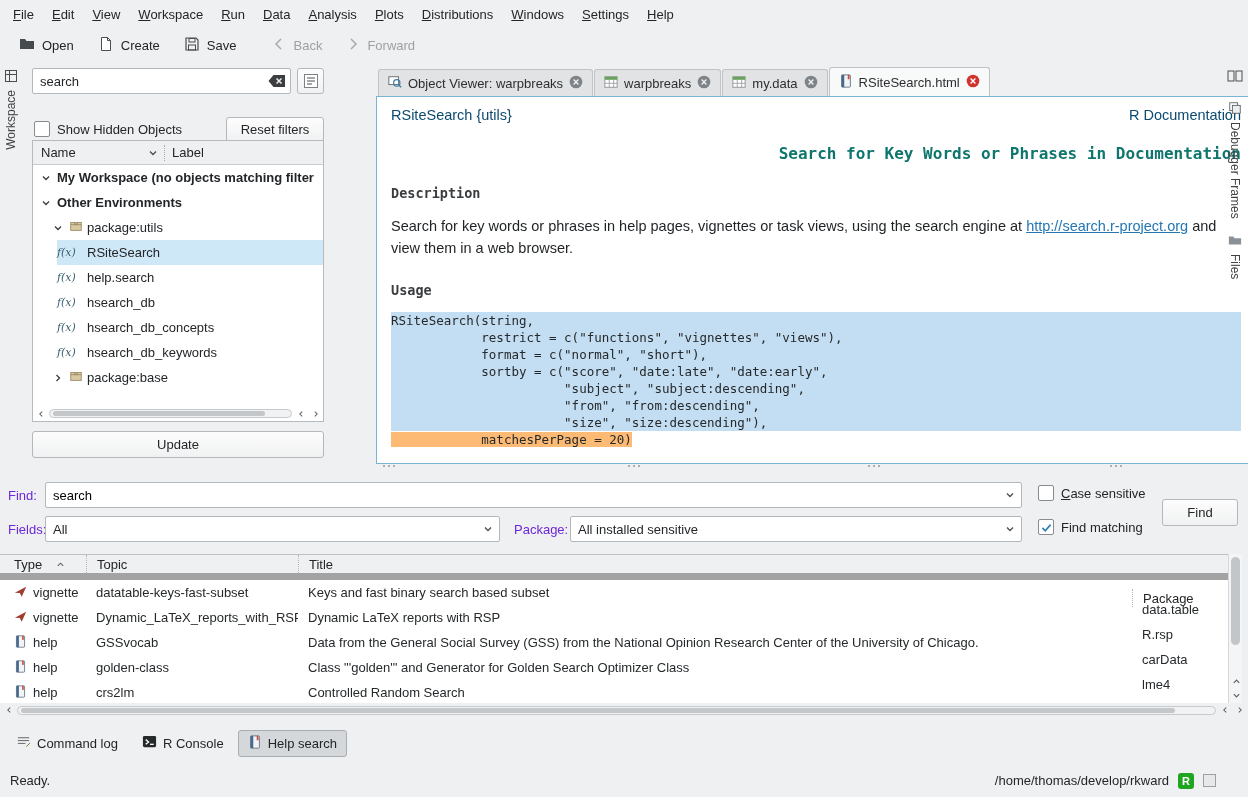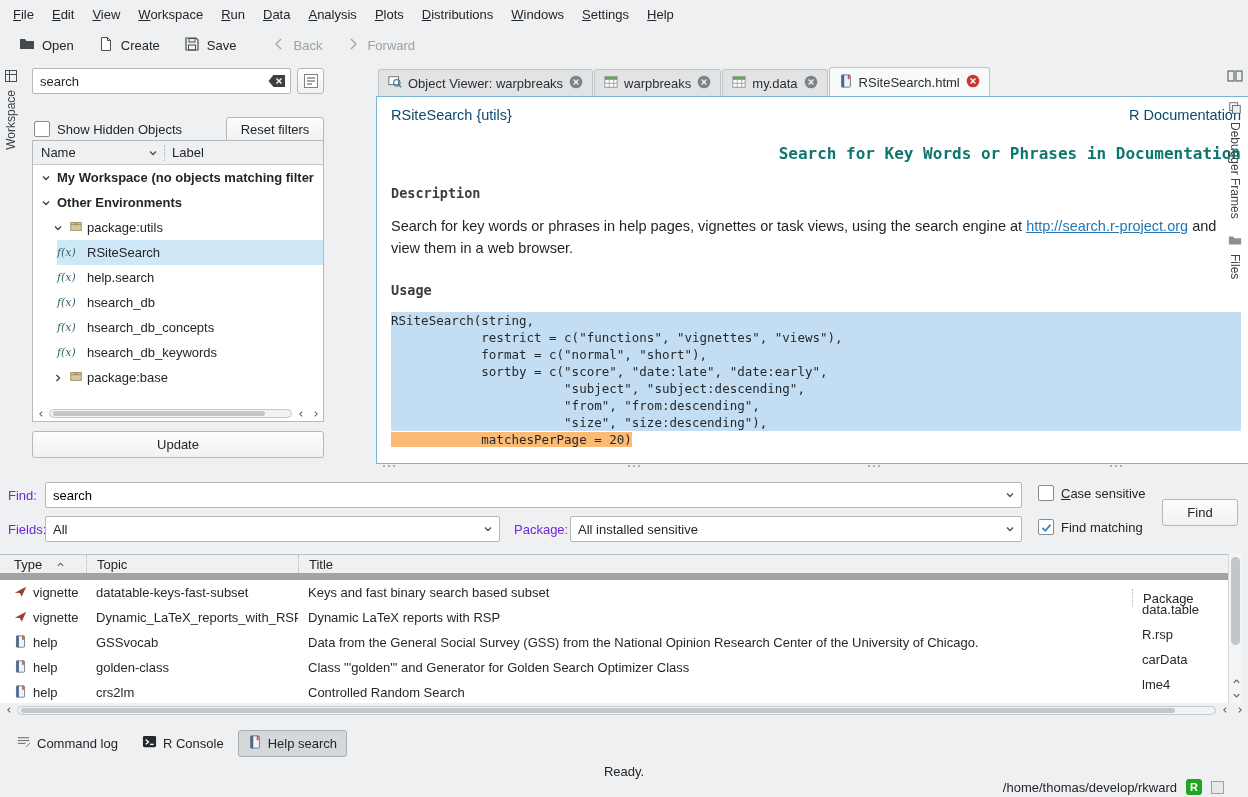--- a/index.html
+++ b/index.html
@@ -108,21 +108,21 @@
   .rc.c-type { padding-left:14px; }
   .vscroll-table { position:absolute; left:1228px; top:554px; width:14px; height:149px; background:#f4f5f6; border-left:1px solid #d5d8da; }
   .hscroll-bottom { position:absolute; left:0; top:703px; width:1248px; height:14px; display:flex; align-items:center; gap:2px; padding:0 2px; }
 
   
   .bottombar { position:absolute; left:0; top:726px; width:1248px; height:34px; display:flex; align-items:center; gap:4px; padding-left:6px; }
   .btool { display:flex; align-items:center; gap:6px; padding:4px 9px; border-radius:3px; border:1px solid transparent; }
   .btool.active { background:#d5d8da; border:1px solid #a9adb0; }
 
   
-  .statusbar { position:absolute; left:0; top:764px; width:1248px; height:33px; display:flex; align-items:center; padding:0 2px;flex-direction:column; }
+  .statusbar { position:absolute; left:0; top:764px; width:1248px; height:33px; display:flex; align-items:center; padding:0 10px; }
   .status-right { margin-left:auto; display:flex; align-items:center; gap:9px; padding-right:22px; }
   .r-badge { width:16px; height:16px; background:#1fa51f; border-radius:3px; color:#fff; font-weight:bold; font-size:11px; display:flex; align-items:center; justify-content:center; }
   .led { width:13px; height:13px; background:#e6e8e9; border:1px solid #9aa0a3; }
 </style>
 </head>
 <body>
 
 <div class="app">
 
   <div class="menubar">

